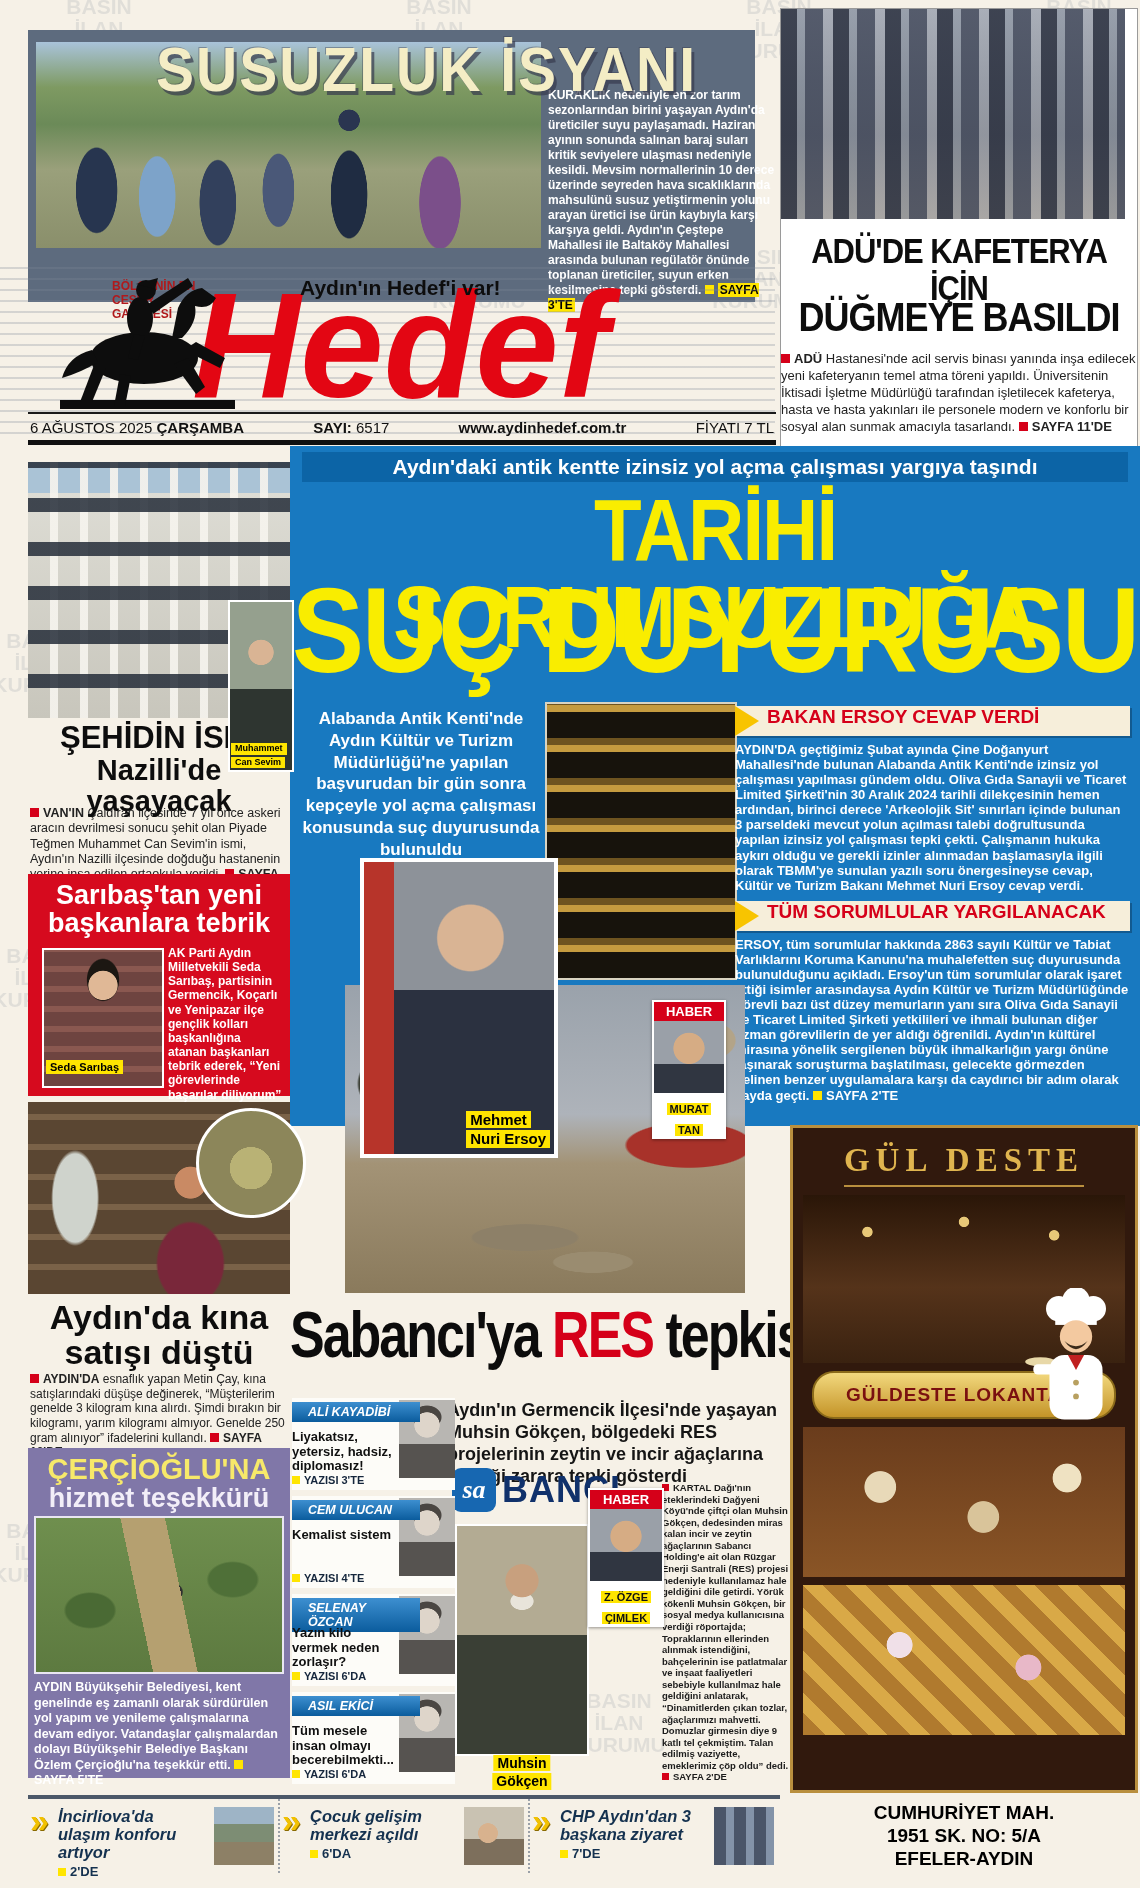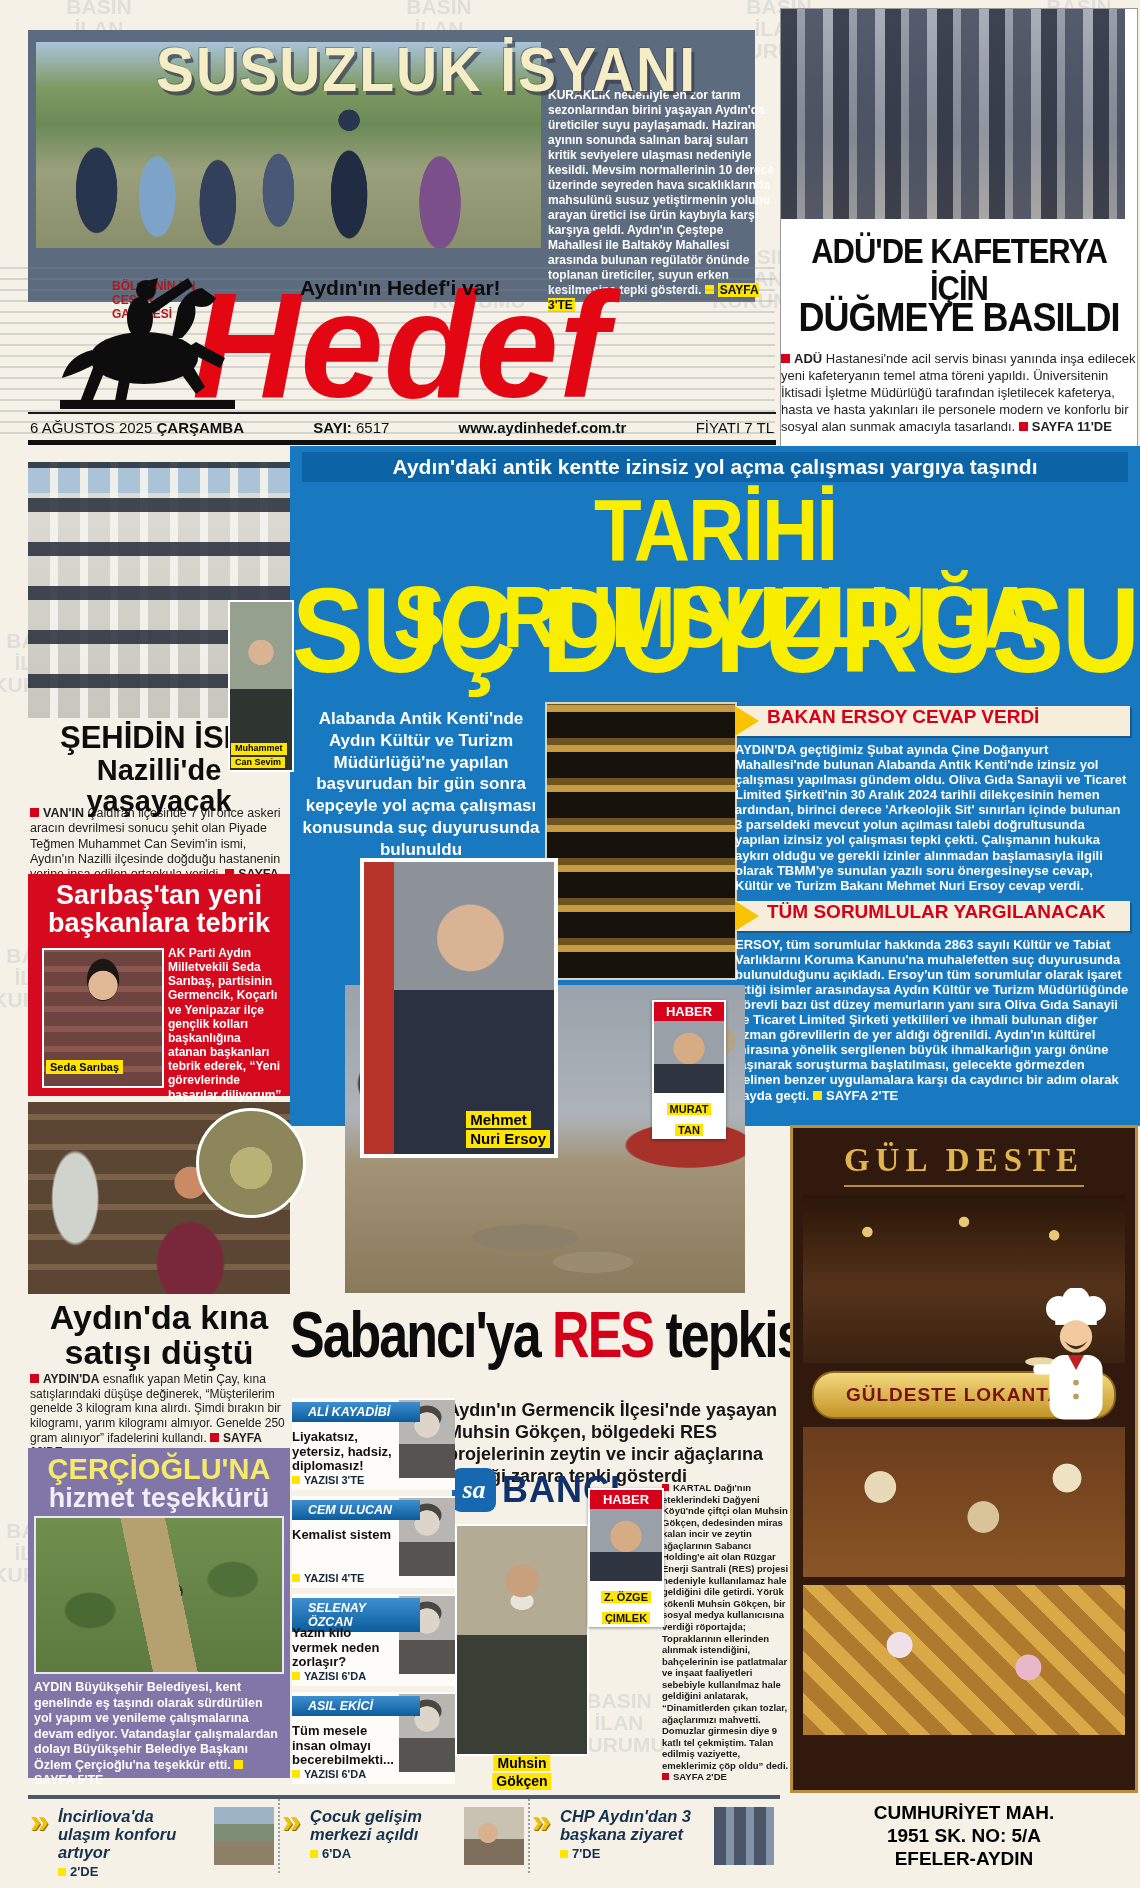--- a/index.html
+++ b/index.html
@@ -390,21 +390,21 @@
     <span>esnaflık yapan Metin Çay, kına satışlarındaki düşüşe değinerek, “Müşterilerim genelde 3 kilogram kına alırdı. Şimdi bırakın bir kilogramı, yarım kilogramı almıyor. Genelde 250 gram alınıyor” ifadelerini kullandı.</span>
     <span class="sq sq-red"></span><span style="font-weight:800">SAYFA 12'DE</span>
   </div>
 
   <div class="abs cerci">
     <div class="cerci-h1">ÇERÇİOĞLU'NA</div>
     <div class="cerci-h2">hizmet teşekkürü</div>
     <div class="cerci-photo"></div>
     <div class="cerci-body">
       <span style="font-weight:800">AYDIN</span>
-      <span>Büyükşehir Belediyesi, kent genelinde eş taşındı olarak sürdürülen yol yapım ve yenileme çalışmalarına devam ediyor. Vatandaşlar çalışmalardan dolayı Büyükşehir Belediye Başkanı Özlem Çerçioğlu'na teşekkür etti.</span>
+      <span>Büyükşehir Belediyesi, kent genelinde eş zamanlı olarak sürdürülen yol yapım ve yenileme çalışmalarına devam ediyor. Vatandaşlar çalışmalardan dolayı Büyükşehir Belediye Başkanı Özlem Çerçioğlu'na teşekkür etti.</span>
       <span class="sq sq-yel"></span><span style="font-weight:800">SAYFA 5'TE</span>
     </div>
   </div>
 
   <div class="abs sab-head">
     <span>Sabancı'ya</span>
     <span class="res">RES</span>
     <span>tepkisi</span>
   </div>
   <div class="abs sab-sub">Aydın'ın Germencik İlçesi'nde yaşayan Muhsin Gökçen, bölgedeki RES projelerinin zeytin ve incir ağaçlarına verdiği zarara tepki gösterdi</div>

